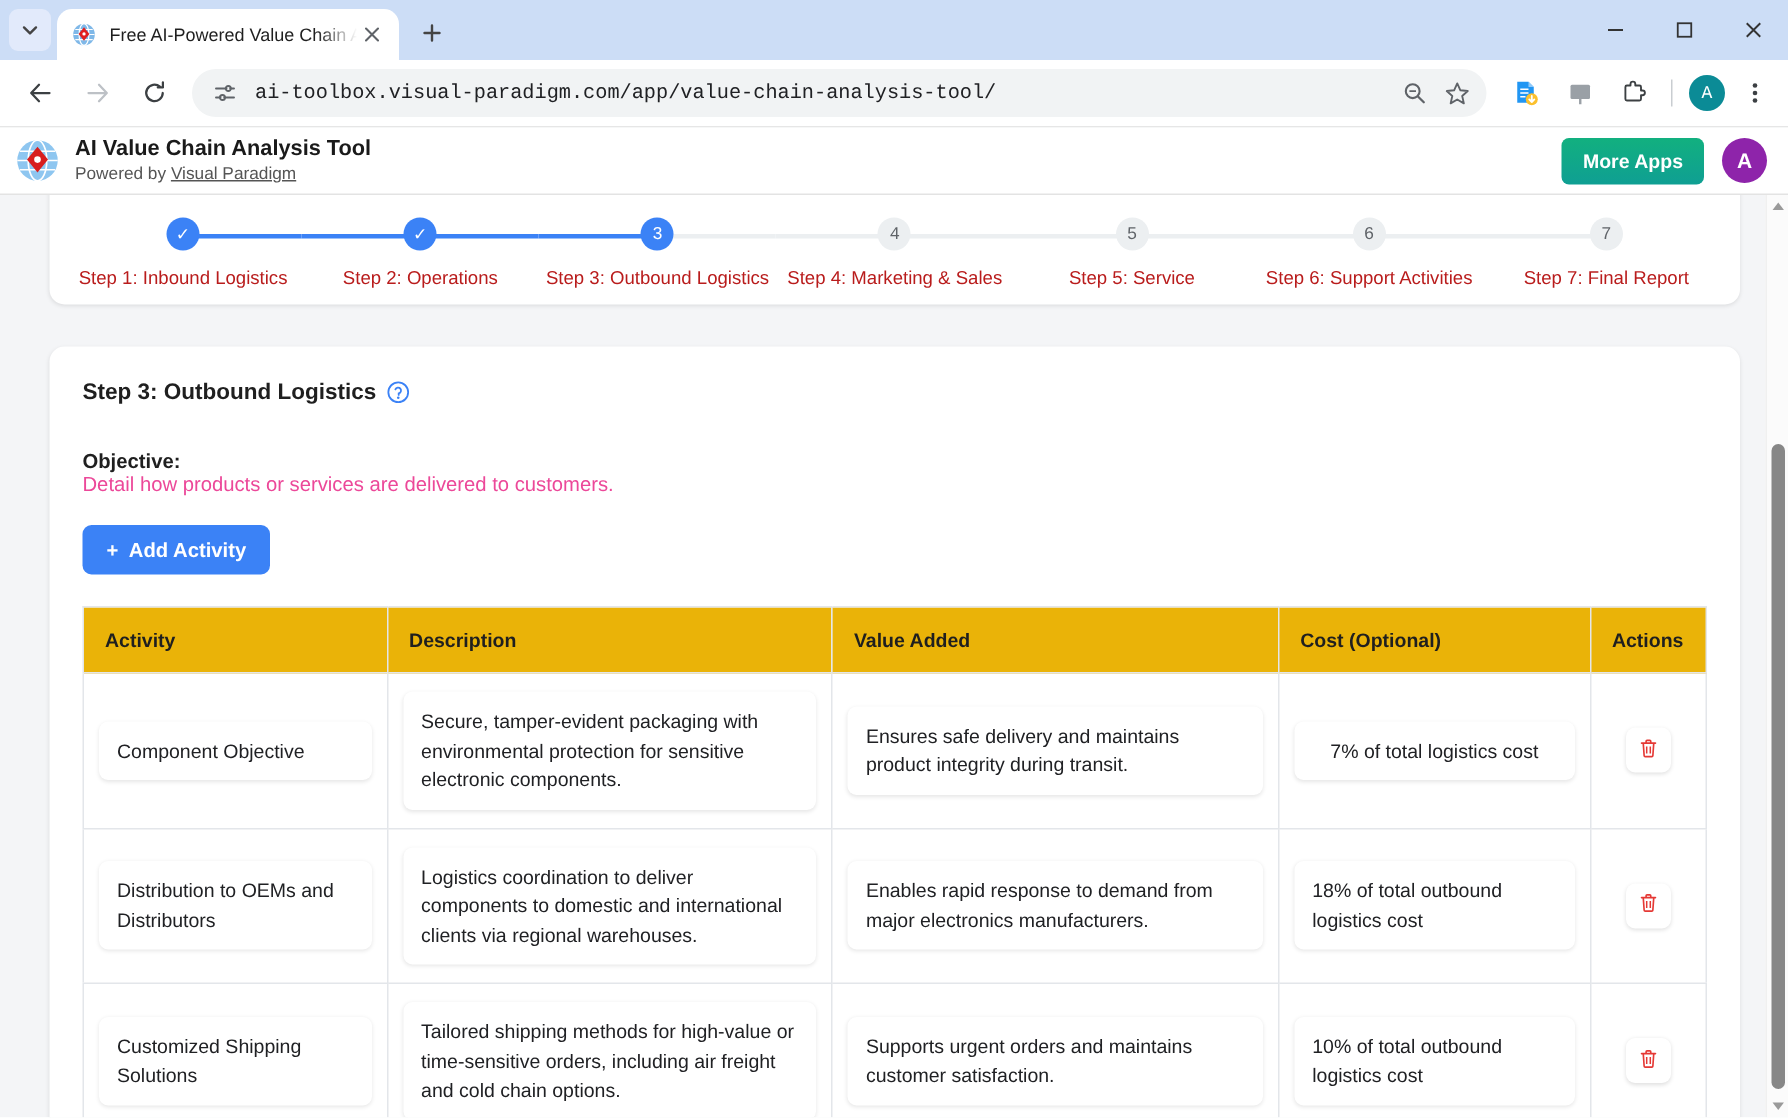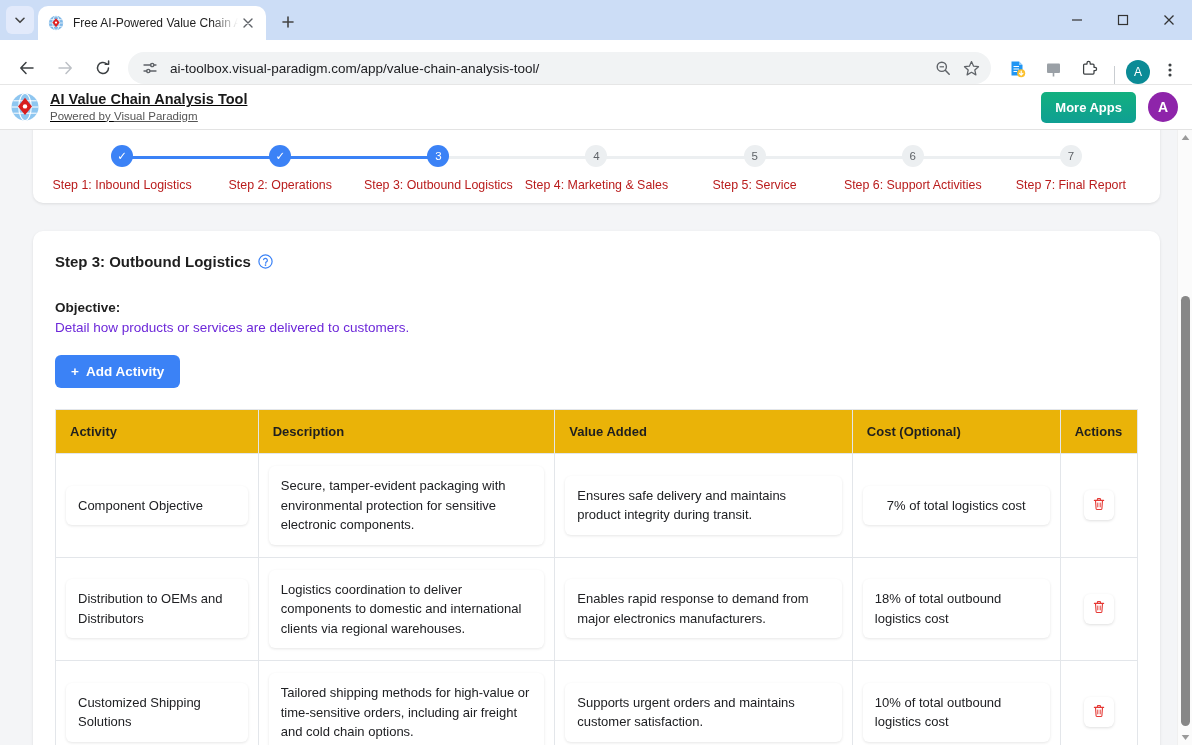--- a/index.html
+++ b/index.html
@@ -34,22 +34,22 @@
   }
   .tab-close { width: 20px; height: 20px; display:flex; align-items:center; justify-content:center; border-radius: 50%; cursor:pointer; flex:0 0 20px;}
   .new-tab {
     width: 28px; height: 28px; margin: 0 0 4px 8px; border-radius: 50%;
     display: flex; align-items: center; justify-content: center; cursor: pointer;
   }
   .win-controls { position: absolute; right: 0; top: 0; height: 40px; display: flex; }
   .win-btn { width: 46px; height: 40px; display: flex; align-items: center; justify-content: center; cursor: pointer; }
 
   .toolbar {
-    height: 45px; background: #ffffff; display: flex; align-items: flex-end;
-    padding: 0 8px; flex: 0 0 45px; border-bottom: 1px solid #e6e6e6;
+    height: 45px; background: #ffffff; display: flex; align-items: center;
+    padding: 0 8px; flex: 0 0 45px; border-bottom: 1px solid #e6e6e6; font-family: Liberation Mono, monospace;
   }
   .nav-btn { width: 32px; height: 32px; display:flex; align-items:center; justify-content:center; border-radius:50%; margin: 0 3px; cursor:pointer;}
   .omnibox {
     flex: 1; height: 32px; background: #f1f3f4; border-radius: 16px;
     display: flex; align-items: center; margin: 0 8px 0 6px; padding: 0 6px 0 12px;
   }
   .omni-icon { width: 20px; height: 20px; margin-right: 10px; flex: 0 0 20px; display:flex;align-items:center;justify-content:center;}
   .omni-url { font-size: 13.5px; color: #202124; flex: 1; white-space: nowrap; overflow: hidden; cursor: text;}
   .omni-act { width: 28px; height: 28px; display:flex;align-items:center;justify-content:center; border-radius:50%; cursor:pointer;}
   .tb-icon { width: 30px; height: 30px; display:flex;align-items:center;justify-content:center; margin: 0 3px; border-radius: 50%; cursor:pointer;}
@@ -61,21 +61,21 @@
   }
   .kebab { width: 28px; height: 28px; display:flex;align-items:center;justify-content:center; margin-left:2px; cursor:pointer;}
 
   
   .page { flex: 1; display: flex; flex-direction: column; position: relative; background: #f4f5f7; overflow: hidden;}
   .app-header {
     height: 45px; background: #ffffff; border-bottom: 1px solid #e3e3e3;
     display: flex; align-items: center; padding: 0 14px 0 10px; flex: 0 0 45px;
   }
   .vp-logo { width: 30px; height: 30px; margin-right: 10px; flex: 0 0 30px; }
-  .app-titles { flex: 1; text-decoration: underline; }
+  .app-titles { flex: 1; }
   .app-title { font-size: 14.5px; font-weight: bold; color: #1a1a1a; line-height: 1.25; }
   .app-sub { font-size: 11.5px; color: #555; line-height: 1.3; }
   .app-sub a { color: #555; text-decoration: underline; }
   .more-apps {
     background: linear-gradient(180deg,#12b07f,#0f9f93);
     color: #fff; font-size: 13px; font-weight: bold; border: none;
     border-radius: 5px; padding: 8px 14px; cursor: pointer; margin-right: 12px;
   }
   .user-av {
     width: 30px; height: 30px; border-radius: 50%; background: #8e24aa; color: #fff;
@@ -103,21 +103,21 @@
   .step .bar.right { left: 50%; right: 0; }
   .step.done .bar.right, .step.active .bar.left { background: #3b82f6; }
   .step.done .bar.left { background: #3b82f6; }
   .step .lbl { font-size: 12.4px; color: #b91c1c; text-align: center; margin-top: 10px; line-height: 1.45; max-width: 150px;}
 
   
   .main-card { margin-top: 28px; padding: 22px 22px 0 22px; min-height: 486px; }
   .step-heading { font-size: 15px; font-weight: bold; color: #1f1f1f; display: flex; align-items: center; }
   .help-icon { margin-left: 7px; cursor: pointer; display: inline-flex; }
   .objective-lbl { font-size: 13.5px; font-weight: bold; color: #1f1f1f; margin-top: 30px; }
-  .objective-txt { font-size: 13.5px; color: #6d28d9; margin-top: 5px; }
+  .objective-txt { font-size: 13.5px; color: #ec4899; }
   .add-activity {
     margin-top: 20px; background: #3b82f6; color: #fff; border: none; border-radius: 6px;
     font-size: 13.5px; font-weight: bold; padding: 9px 16px; cursor: pointer;
     display: inline-flex; align-items: center; gap: 7px;
   }
 
   table.act { width: 100%; border-collapse: collapse; margin-top: 21px; border: 1px solid #e3e6ea; border-radius: 6px; }
   table.act th {
     background: #eab308; text-align: left; font-size: 13px; font-weight: bold; color: #1f1f1f;
     padding: 14px 14px; border-bottom: 1px solid #e3e6ea; border-right: 1px solid #e3e6ea;

